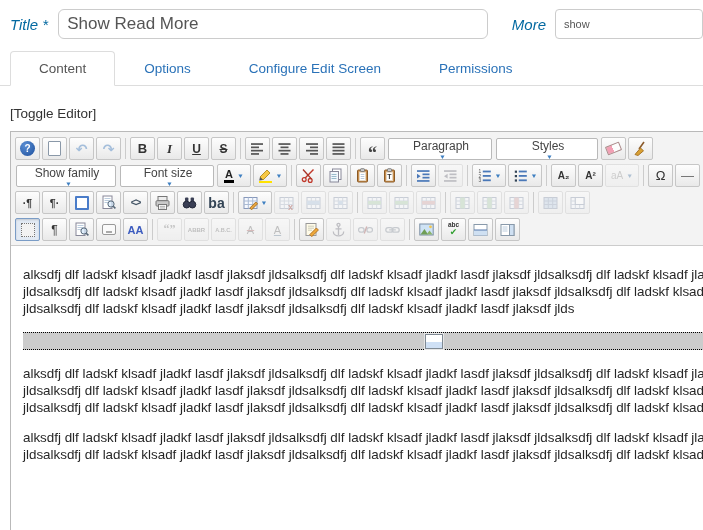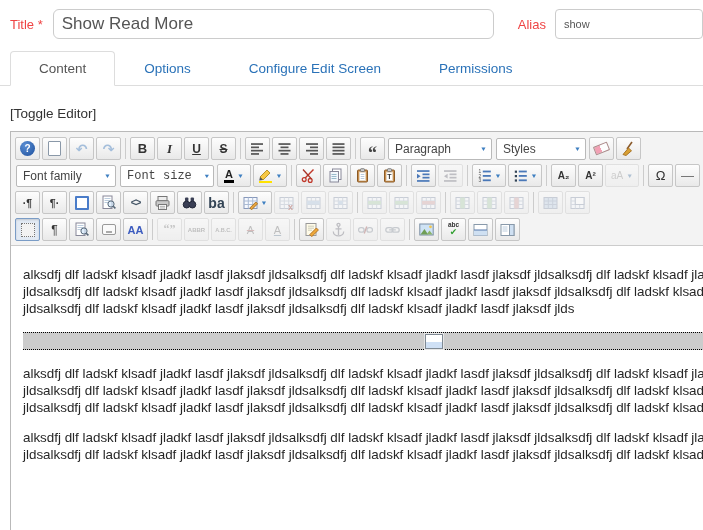--- a/index.html
+++ b/index.html
@@ -1,20 +1,20 @@
 <!DOCTYPE html>
 <html style="--accent: #2a72b8;"><head>
 <meta charset="utf-8">
 <style>
   :root{ --accent:#2a72b8; --border:#ccc; }
   html,body{margin:0;padding:0;width:703px;height:530px;overflow:hidden;background:#fff;
     font-family:"Liberation Sans","DejaVu Sans",sans-serif;color:#333;}
   
   .topbar{display:flex;align-items:center;padding:9px 0 4px 10px;}
-  .lbl{font-size:13px;color:#ef4444;white-space:nowrap;}
+  .lbl{font-size:15px;color:#0369a1;white-space:nowrap;font-style:italic;}
   .txtinput{height:28px;border:1px solid #ccc;border-radius:4px;font-size:17px;color:#555;
     padding:0 8px;font-family:inherit;background:#fff;}
   .title-input{width:524px;margin-left:10px;border-radius:6px;}
   .alias-input{width:130px;margin-left:9px;font-size:11px;}
   .alias-lbl{margin-left:24px;}
   
   .tabs{display:flex;align-items:flex-end;padding-left:10px;margin-top:8px;border-bottom:1px solid #ddd;width:845px;}
   .tab{font-size:13.5px;color:var(--accent);padding:9px 28px;margin-bottom:-1px;cursor:pointer;
     border:1px solid transparent;border-radius:4px 4px 0 0;white-space:nowrap;}
   .tab.active{color:#555;background:#fff;border-color:#ddd #ddd #fff #ddd;}
@@ -26,21 +26,21 @@
   .tbrow{display:flex;align-items:center;height:27px;}
   .tb{box-sizing:border-box;width:25px;height:23px;margin:0 1px;padding:0;border:1px solid #c6c6c6;
     border-radius:2px;background:linear-gradient(#fdfdfd,#e9e9e9);display:flex;align-items:center;
     justify-content:center;font-family:inherit;cursor:pointer;overflow:hidden;}
   .tb.w{width:34px;}
   .tb.dis{opacity:.42;filter:grayscale(35%);cursor:default;}
   .tb.pressed{background:#e2eaf4;border-color:#7a9cc6;box-shadow:inset 0 1px 2px rgba(0,0,0,.15);}
   .tbsep{width:1px;height:21px;background:#ccc;margin:0 3px;display:inline-block;}
   .tbselect{box-sizing:border-box;height:22px;border:1px solid #b9b9b9;border-radius:2px;background:#fff;
     display:flex;align-items:center;justify-content:space-between;font-size:12px;color:#444;
-    padding:0 4px 0 6px;margin:0 2px;cursor:pointer;white-space:nowrap;}
+    padding:0 4px 0 6px;margin:0 2px;cursor:pointer;white-space:nowrap;flex-direction:column;}
   .selarr{font-size:7px;color:#3e7fc1;transform:scaleY(.85);margin-left:3px;}
   
   .gB{font-weight:bold;font-size:13px;color:#333;}
   .gI{font-style:italic;font-weight:bold;font-size:13px;font-family:"Liberation Serif",serif;color:#333;}
   .gU{text-decoration:underline;font-weight:bold;font-size:12px;color:#333;}
   .gS{text-decoration:line-through;font-weight:bold;font-size:12px;color:#333;}
   .gQ{font-family:"Liberation Serif",serif;font-weight:bold;font-size:18px;color:#444;line-height:6px;padding-top:8px;}
   .gUndo{font-size:14px;color:#a4bedb;font-weight:bold;}
   .gSub,.gSup{font-size:10px;font-weight:bold;color:#333;}
   .gCase{font-size:10px;color:#999;}
@@ -77,21 +77,21 @@
     margin:15px 0;display:flex;align-items:center;justify-content:center;}
   .rm-ic{width:16px;height:13px;border:1px solid #808a94;background:linear-gradient(#fff 52%,#cfe0f5 52%);
     box-shadow:0 0 0 1px #e6e6e6;}
 </style>
 </head>
 <body>
 
 <div class="topbar">
   <span class="lbl">Title *</span>
   <input class="txtinput title-input" type="text" value="Show Read More" style="">
-  <span class="lbl alias-lbl">Alias</span>
+  <span class="lbl alias-lbl">More</span>
   <input class="txtinput alias-input" type="text" value="show" style="">
 </div>
 
 <div class="tabs">
     <div class="tab active">Content</div>
     <div class="tab">Options</div>
     <div class="tab">Configure Edit Screen</div>
     <div class="tab">Permissions</div>
   </div>
 
@@ -168,40 +168,40 @@
             </svg>
           </button>
           <span class="tbsep"></span>
           <button class="tb">
             <span class="gQ">“</span>
           </button>
           <div class="tbselect" style="width: 104px;">
             <span>Paragraph</span>
             <span class="selarr">▼</span>
           </div>
-          <div class="tbselect" style="width: 90px;">
+          <div class="tbselect" style="width: 102px;">
             <span>Styles</span>
             <span class="selarr">▼</span>
           </div>
           <button class="tb">
             <span class="ick i-eraser"></span>
           </button>
           <button class="tb">
             <svg width="15" height="15" viewBox="0 0 15 15" xmlns="http://www.w3.org/2000/svg">
               <line x1="11" y1="1" x2="6" y2="8" stroke="#8a5a2b" stroke-width="1.6"></line>
               <polygon points="2,13.5 7.5,7 10.5,9.8 5,14.5" fill="#d9a033" stroke="#a8762a"></polygon>
             </svg>
           </button>
         </div>
         <div class="tbrow">
           <div class="tbselect" style="width: 100px;">
-            <span>Font family</span>
+            <span>Show family</span>
             <span class="selarr">▼</span>
           </div>
-          <div class="tbselect" style="width: 94px; font-family: Liberation Mono, monospace;">
+          <div class="tbselect" style="width: 94px;">
             <span>Font size</span>
             <span class="selarr">▼</span>
           </div>
           <button class="tb w">
             <span class="ick i-acolor">A</span>
             <span class="selarr">▼</span>
           </button>
           <button class="tb w">
             <svg width="15" height="15" viewBox="0 0 15 15" xmlns="http://www.w3.org/2000/svg">
               <polygon points="2,9 9,2 12,5 5,12" fill="#f7c843" stroke="#b8942a"></polygon>

